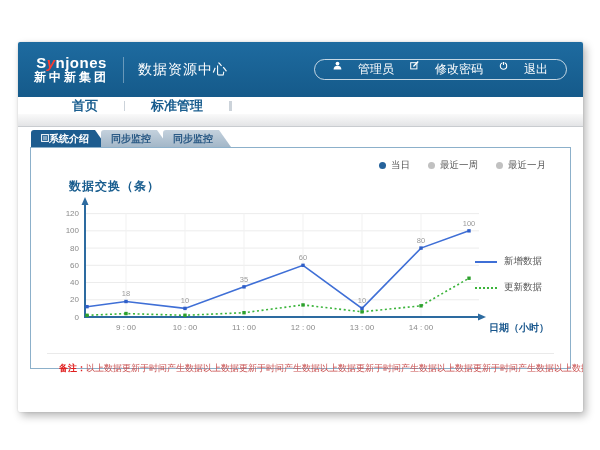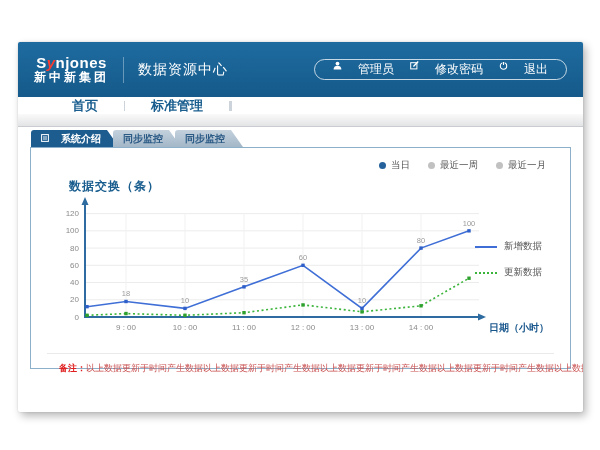--- a/index.html
+++ b/index.html
@@ -22,35 +22,35 @@
   .user-item { display:flex; align-items:flex-start; gap:16px; font-size:12px;
     padding:0 8px; cursor:pointer; white-space:nowrap; }
   .user-item svg { display:block; }
   
   .nav { height:17px; background:#fff; display:flex; align-items:center; padding-left:28px; }
   .nav-item { font-size:13px; font-weight:bold; color:#1a5e8f; padding:0 26px; cursor:pointer; white-space:nowrap; }
   .nav-vsep { width:1px; height:10px; background:#ccd3da; }
   .nav-shade { height:13px; background:linear-gradient(#fafafa,#e3e4e6); border-bottom:1px solid #c9ccd0; }
   
   .tabrow { display:flex; padding-left:13px; margin-top:3px; height:17px; }
-  .tab { height:17px; display:flex; align-items:center; gap:12px; font-size:10px; font-weight:bold;
+  .tab { height:17px; display:flex; align-items:center; gap:0; font-size:10px; font-weight:bold;
     padding:0 18px 0 10px; clip-path:polygon(0 0,calc(100% - 12px) 0,100% 100%,0 100%);
     border-radius:3px 0 0 0; cursor:pointer; }
   .tab.active { background:#1d5c8f; color:#fff; }
   .tab.idle { background:linear-gradient(#c4d1dd,#a3b7c8); color:#2c5b86; margin-left:-6px;align-items:center; }
   
   .panel { position:relative; margin:0 12px; border:1px solid #8cb0ca; background:#fff;
     height:222px; padding:10px 14px 8px 14px; }
   .radio-row { display:flex; justify-content:flex-end; gap:18px; padding-right:10px; height:15px; align-items:center; }
   .radio { display:flex; align-items:center; gap:5px; font-size:9.5px; color:#555; cursor:pointer; }
   .dot { width:7px; height:7px; border-radius:50%; background:#c1c1c1; }
   .dot.sel { background:#25629b; }
   .ylab { font-size:12px; font-weight:bold; color:#1a5e8f; margin:5px 0 0 24px; letter-spacing:1px; }
   .chart-wrap { position:relative; }
-  .legend-box { position:absolute; right:14px; top:45px; display:flex; flex-direction:column; gap:13px; }
+  .legend-box { position:absolute; right:14px; top:60px; display:flex; flex-direction:column; gap:13px; }
   .leg-item { display:flex; align-items:center; gap:7px; font-size:9.5px; color:#555; cursor:pointer; }
   .sw-solid { width:22px; height:0; border-top:2px solid #3f6fd6; }
   .sw-dot { width:22px; height:0; border-top:2px dotted #3bb43b; }
   .divider { border-top:1px solid #eaeaea; margin:4px 2px 0 2px; }
   .note { font-size:9px; margin:8px 0 0 14px; white-space:nowrap; }
   .note b { color:#e01f1f; }
   .note span.body { color:#c94f4f; }
 </style>
 </head>
 <body>

